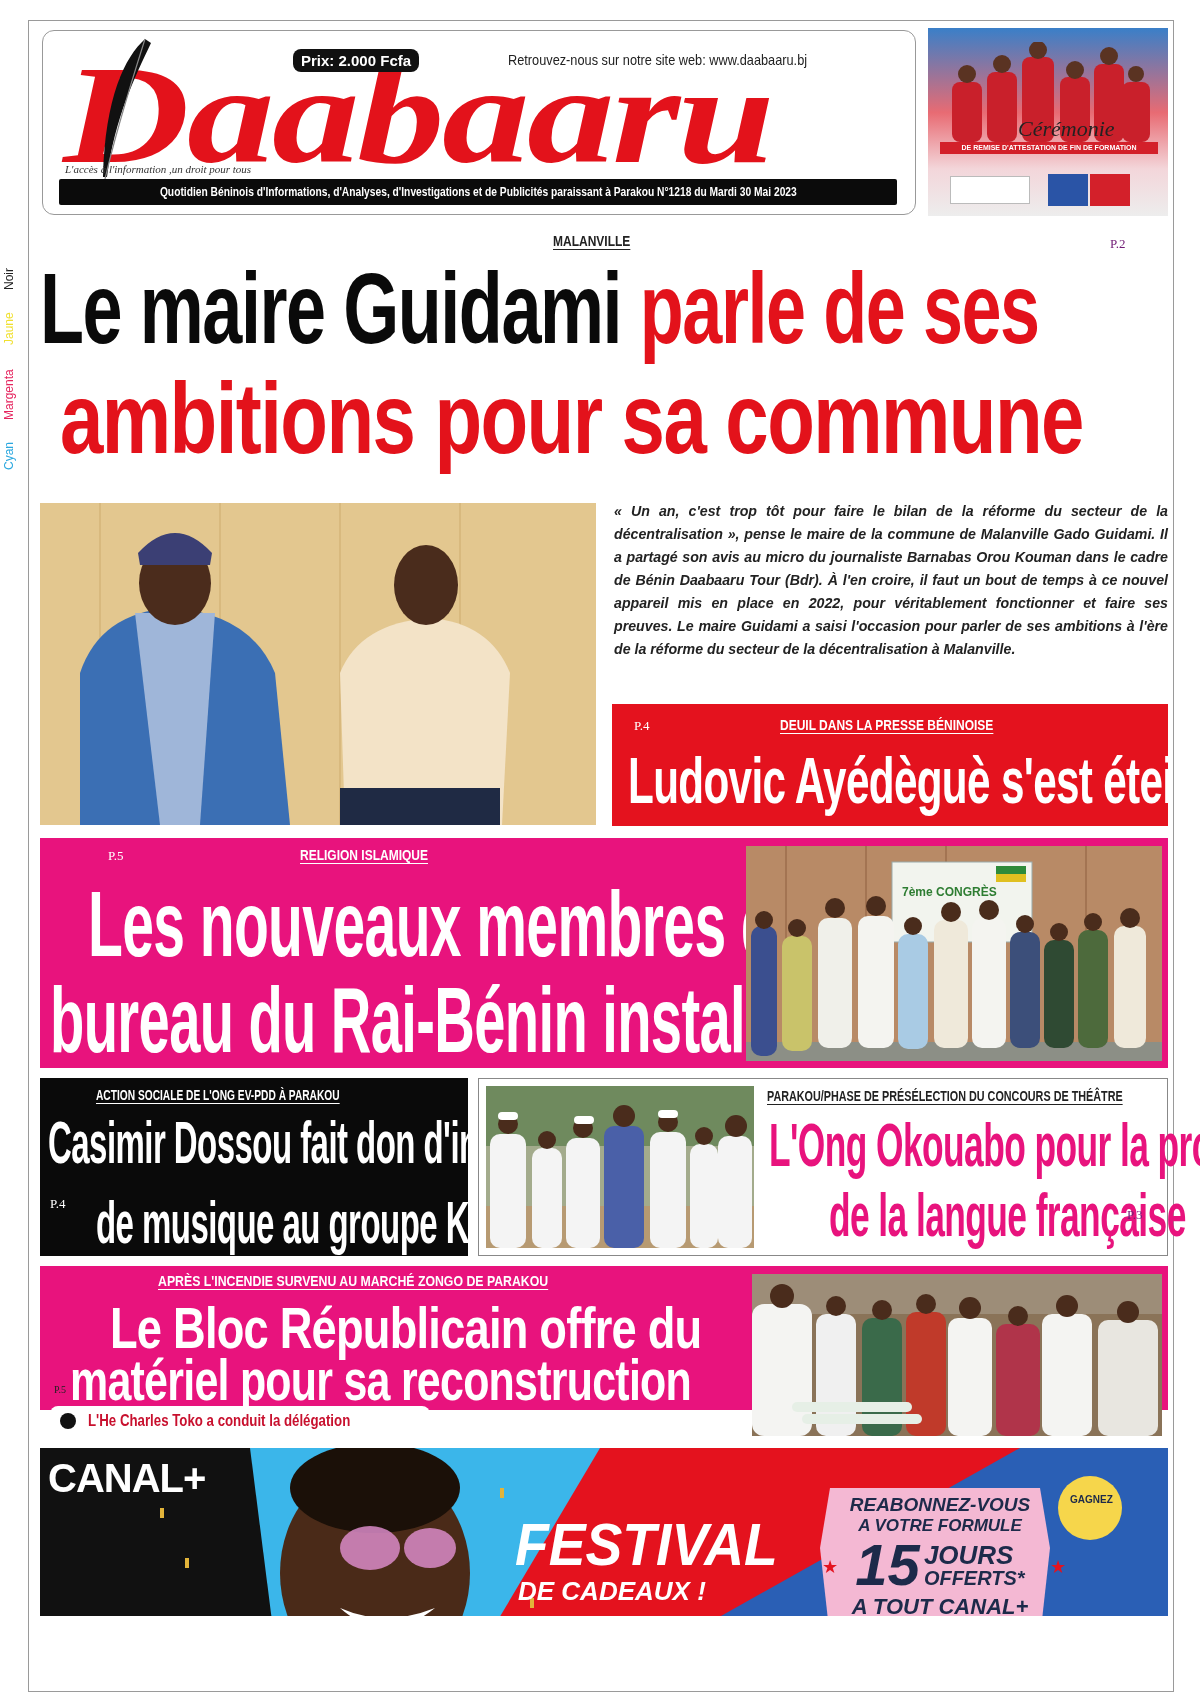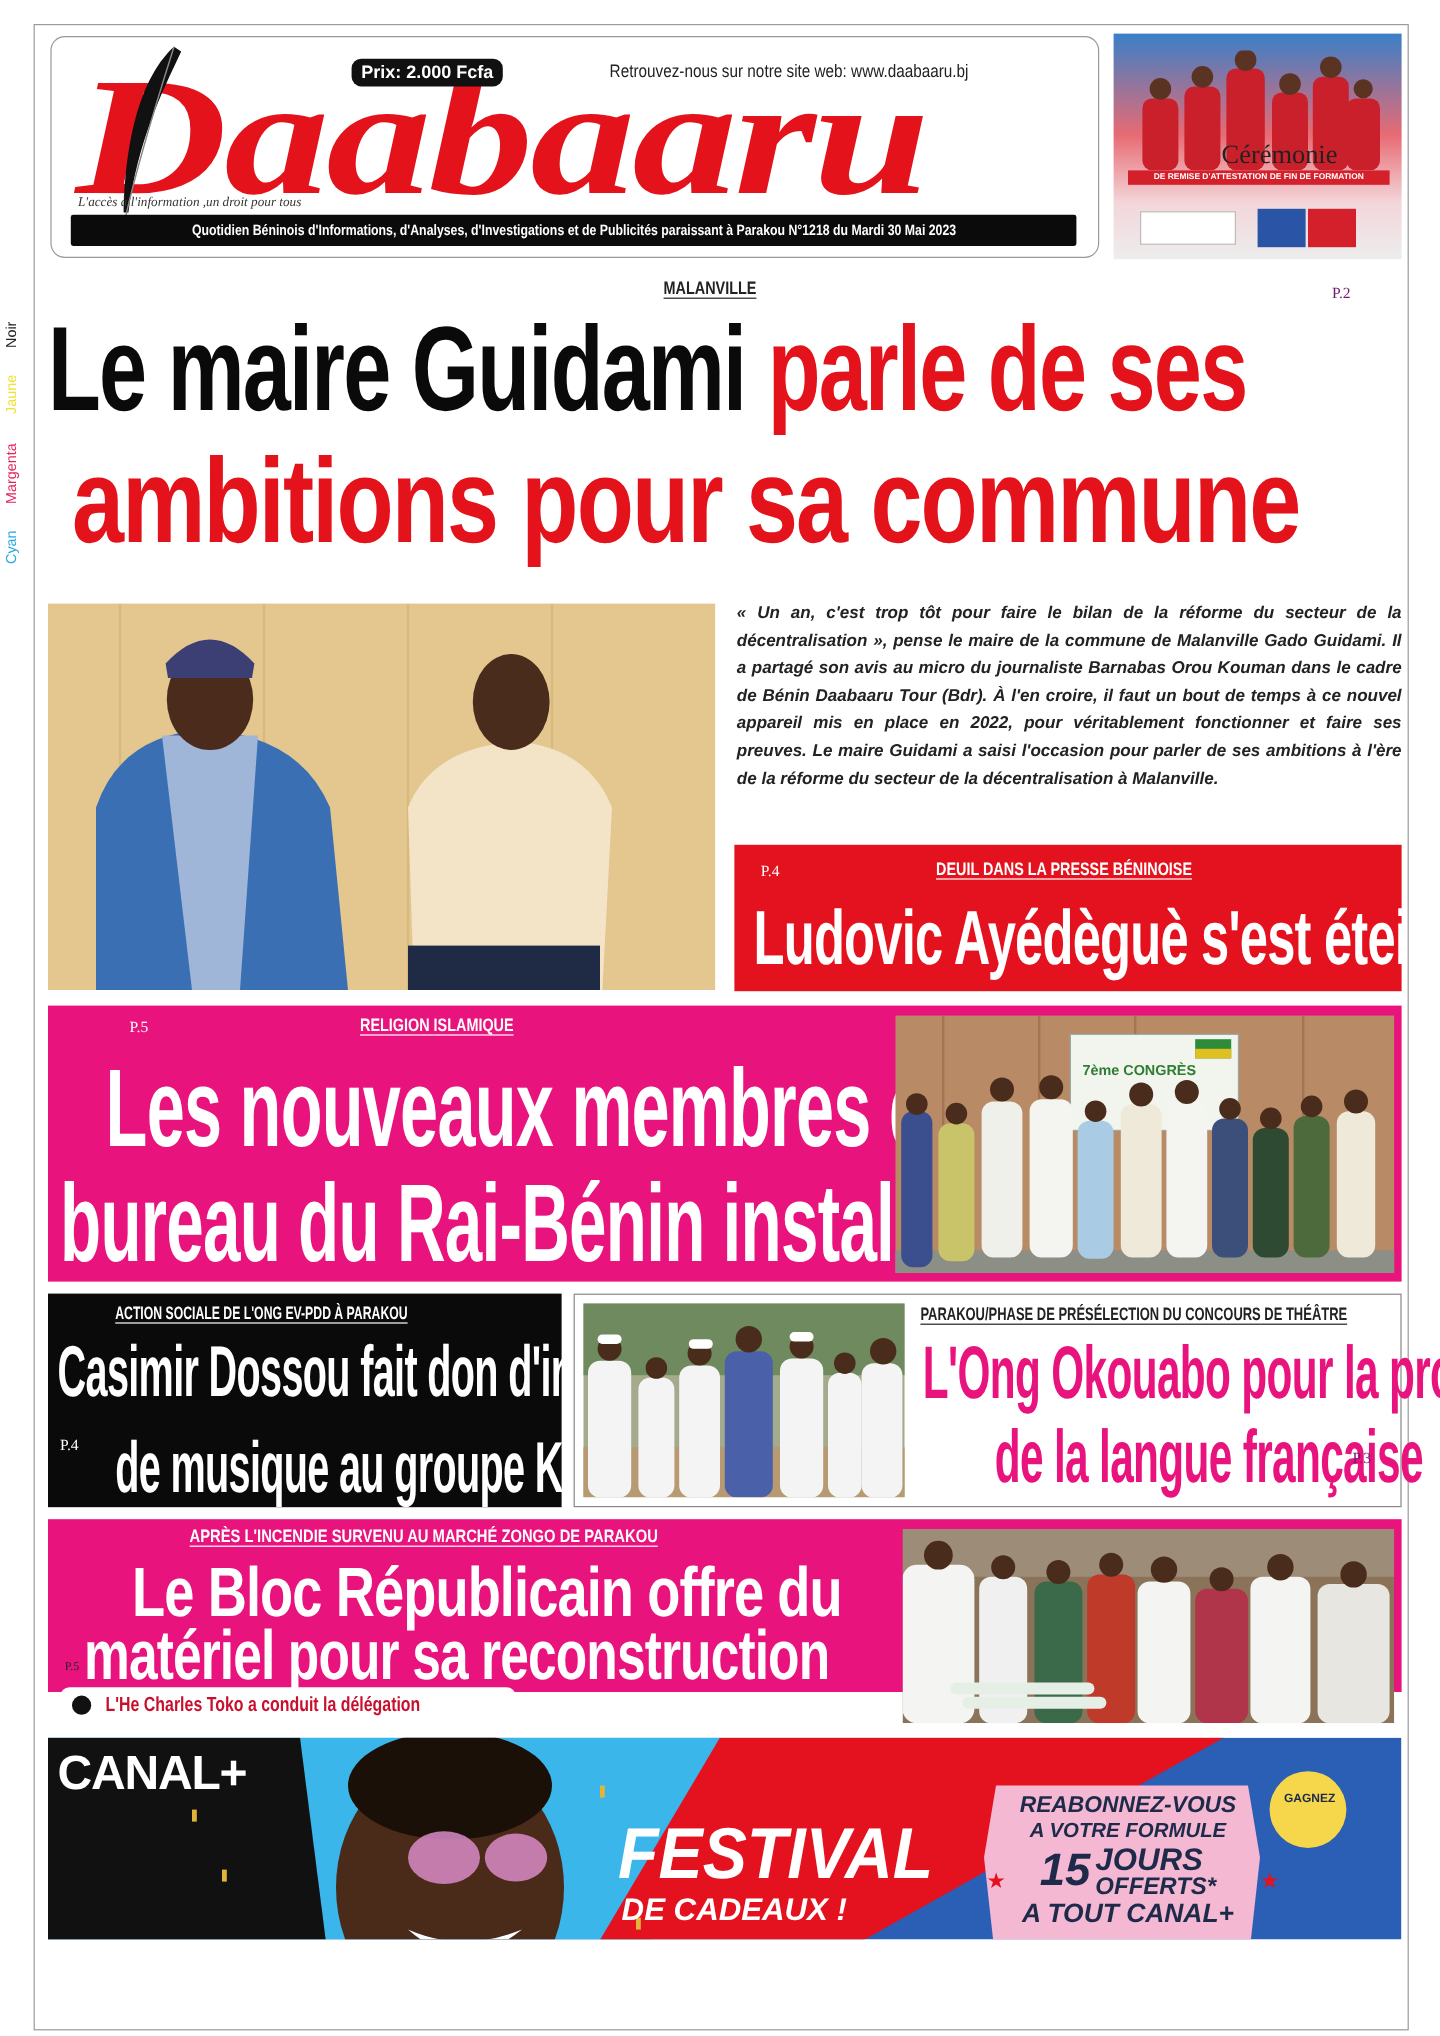--- a/index.html
+++ b/index.html
@@ -16,21 +16,21 @@
   .price { left: 250px; top: 18px; background: #111; color: #fff; border-radius: 8px; padding: 3px 8px; font-size: 15px; font-weight: 700; }
   .website { left: 465px; top: 20px; font-size: 15px; color: #222; transform: scaleX(0.85); transform-origin: left top; white-space: nowrap; }
   .logo { left: 20px; top: 14px; font-family: "Liberation Serif", serif; font-style: italic; font-weight: 700; color: #e3121b; font-size: 140px; line-height: 1; letter-spacing: -2px; transform: scaleX(1.25); transform-origin: left top; }
   .quill { left: 52px; top: 6px; width: 60px; height: 150px; }
   .tagline { left: 22px; top: 132px; font-family: "Liberation Serif", serif; font-style: italic; font-size: 11px; color: #333; }
   .infobar { left: 16px; top: 148px; width: 838px; height: 26px; background: #0b0b0b; color: #fff; font-size: 12.5px; font-weight: 700; text-align: center; line-height: 26px; border-radius: 2px; overflow: hidden; }
   .infobar span { display: inline-block; transform: scaleX(0.82); white-space: nowrap; }
 
   .ceremony-ad { left: 928px; top: 28px; width: 240px; height: 188px; background: linear-gradient(180deg, #3a7fc8 0%, #e86b73 45%, #f3d6da 75%, #ededed 100%); overflow: hidden; }
   .ceremony-ad .people { position: absolute; left: 14px; top: 14px; width: 210px; height: 100px; }
-  .ceremony-ad .script { position: absolute; left: 90px; top: 88px; font-family: "Liberation Serif", serif; font-size: 22px; color: #222; }
+  .ceremony-ad .script { position: absolute; left: 90px; top: 88px; font-family: "Liberation Serif", serif; font-style: italic; font-size: 22px; color: #222; }
   .ceremony-ad .band { position: absolute; left: 12px; top: 114px; width: 218px; height: 12px; background: #d3202a; color: #fff; font-size: 7px; font-weight: 700; text-align: center; line-height: 12px; }
   .ceremony-ad .box1 { position: absolute; left: 22px; top: 148px; width: 80px; height: 28px; background: #fff; border: 1px solid #bbb; }
   .ceremony-ad .box2 { position: absolute; left: 120px; top: 146px; width: 40px; height: 32px; background: #2a54a6; }
   .ceremony-ad .box3 { position: absolute; left: 162px; top: 146px; width: 40px; height: 32px; background: #d3202a; }
 
   
   .kicker { font-size: 15px; font-weight: 700; color: #222; text-decoration: underline; text-underline-offset: 3px; transform: scaleX(0.8); transform-origin: left top; white-space: nowrap; }
   .pageref { font-family: "Liberation Serif", serif; font-size: 13px; color: #701a75; }
   .h1 { font-size: 100px; line-height: 1; font-weight: 700; letter-spacing: -2px; white-space: nowrap; transform-origin: left top; }
 
@@ -285,21 +285,21 @@
     <polygon points="790,40 1000,40 1010,100 1000,190 790,190 780,100" fill="#f4b8d3"></polygon>
     <circle cx="1050" cy="60" r="32" fill="#f6d64b"></circle>
   </svg>
   <div class="abs" style="left:8px;top:8px;color:#fff;font-size:40px;font-weight:700;letter-spacing:-1px;">CANAL+</div>
   <div class="abs" style="left:475px;top:62px;color:#fff;font-size:60px;font-weight:700;font-style:italic;transform:scaleX(0.92);transform-origin:left top;">FESTIVAL</div>
   <div class="abs" style="left:478px;top:128px;color:#fff;font-size:26px;font-weight:700;font-style:italic;">DE CADEAUX !</div>
   <div class="abs" style="left:800px;top:46px;width:200px;color:#1d2a4a;font-weight:700;font-style:italic;text-align:center;">
     <div style="font-size:19px;">REABONNEZ-VOUS</div>
     <div style="font-size:17px;">A VOTRE FORMULE</div>
     <div style="display:flex;justify-content:center;align-items:center;gap:4px;">
-      <span style="font-size:38px;line-height:1;">15</span>
+      <span style="font-size:58px;line-height:1;">15</span>
       <span style="display:flex;flex-direction:column;text-align:left;">
         <span style="font-size:26px;line-height:1;">JOURS</span>
         <span style="font-size:20px;line-height:1;">OFFERTS*</span>
       </span>
     </div>
     <div style="font-size:22px;">A TOUT CANAL+</div>
   </div>
   <div class="abs" style="left:1030px;top:46px;width:40px;text-align:center;font-size:10px;font-weight:700;color:#1d2a4a;">GAGNEZ</div>
   <span class="abs" style="left:782px;top:108px;color:#e4121e;font-size:18px;">★</span>
   <span class="abs" style="left:1010px;top:108px;color:#e4121e;font-size:18px;">★</span>

